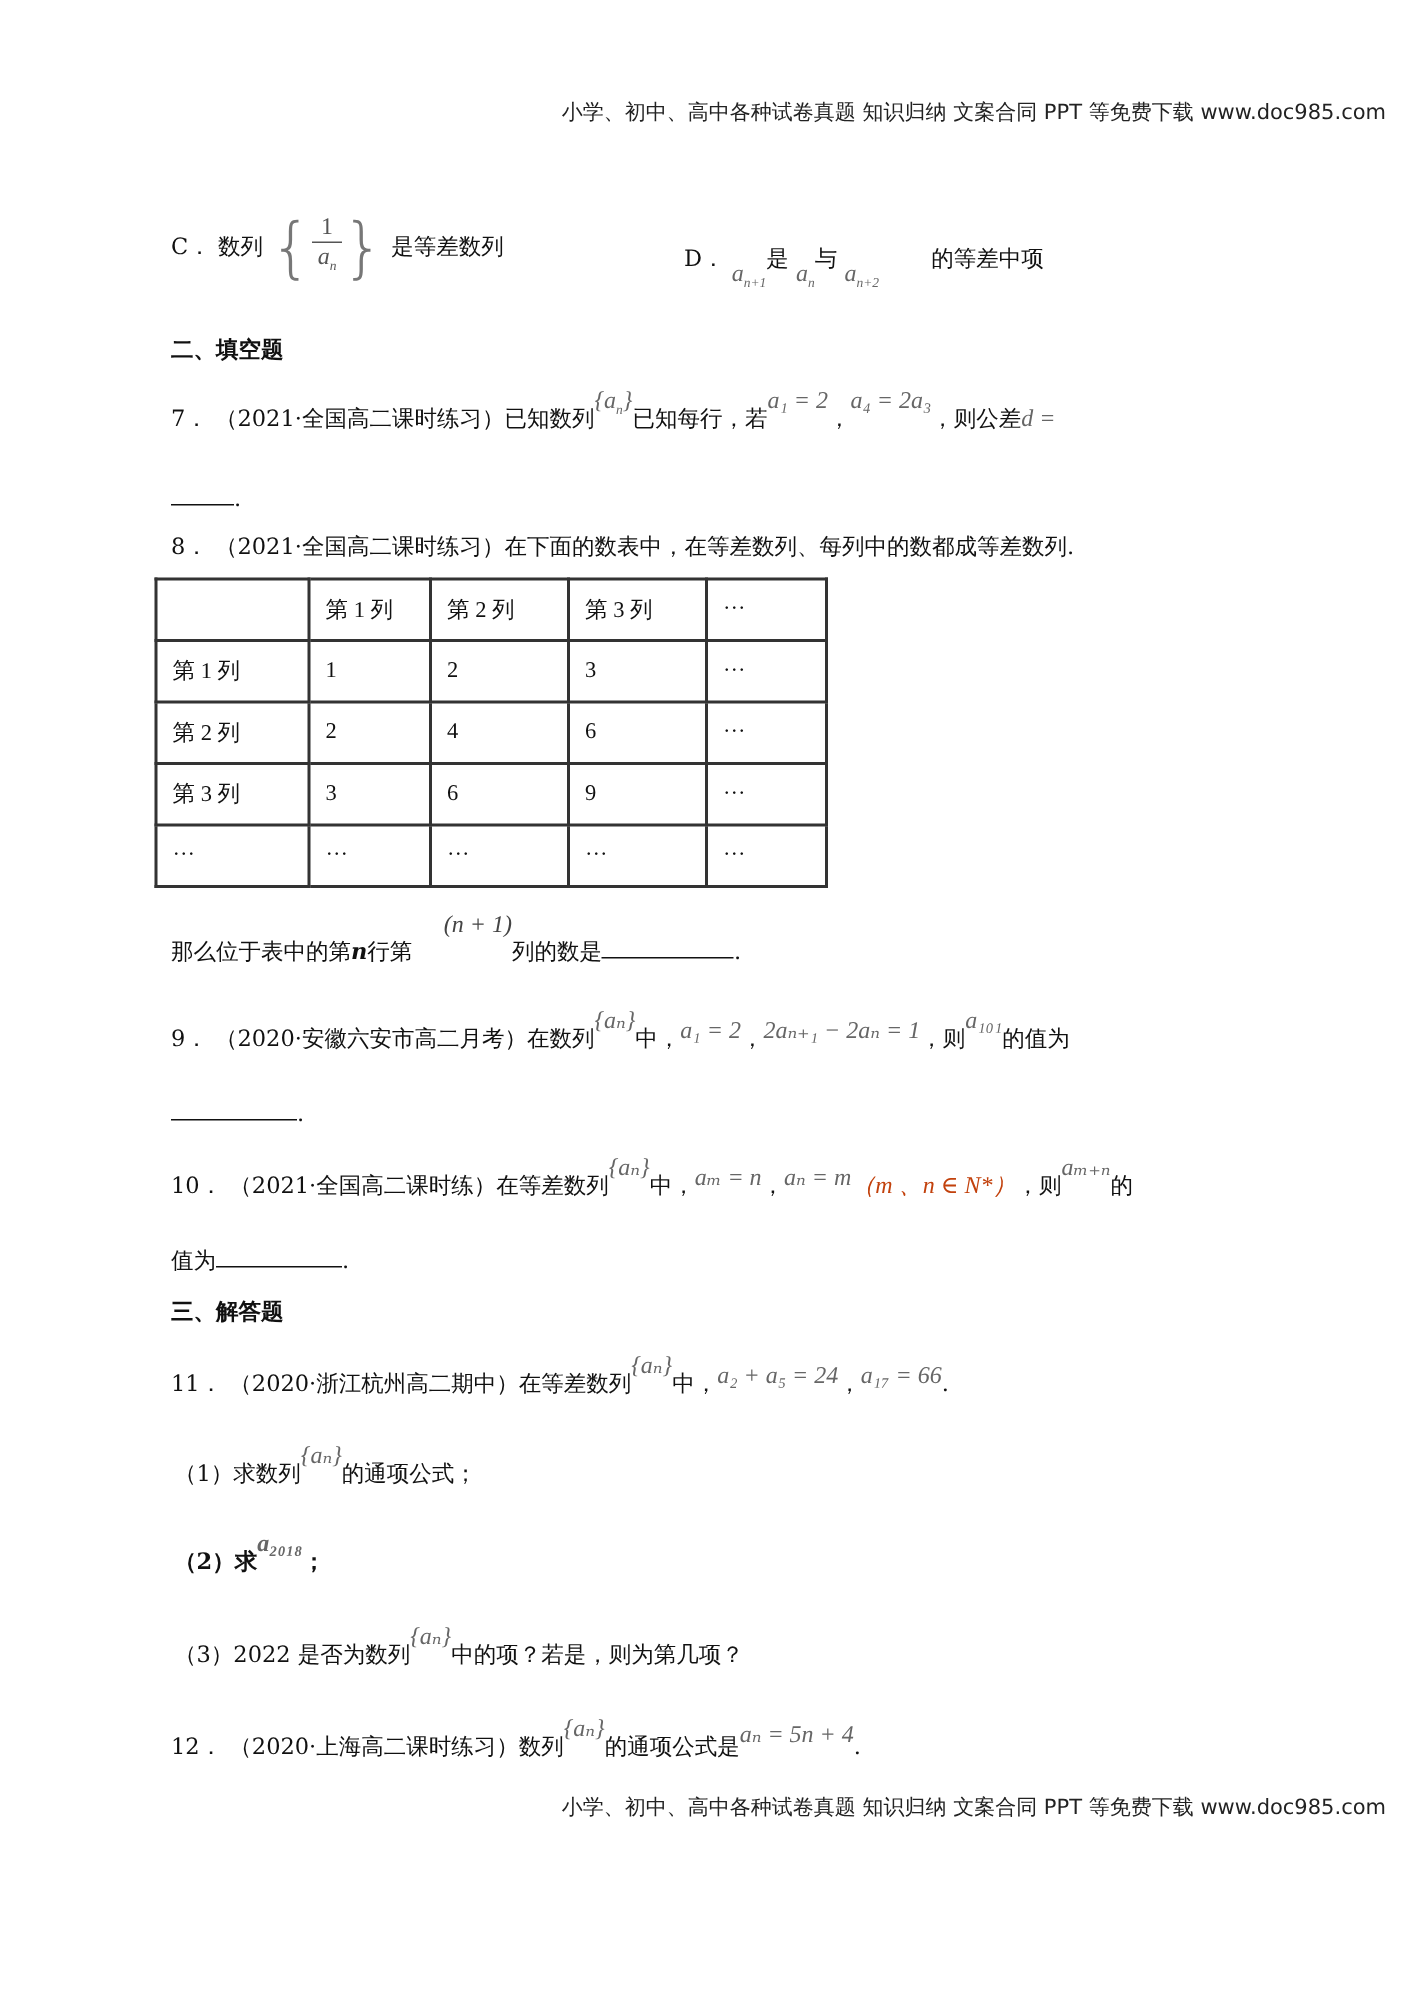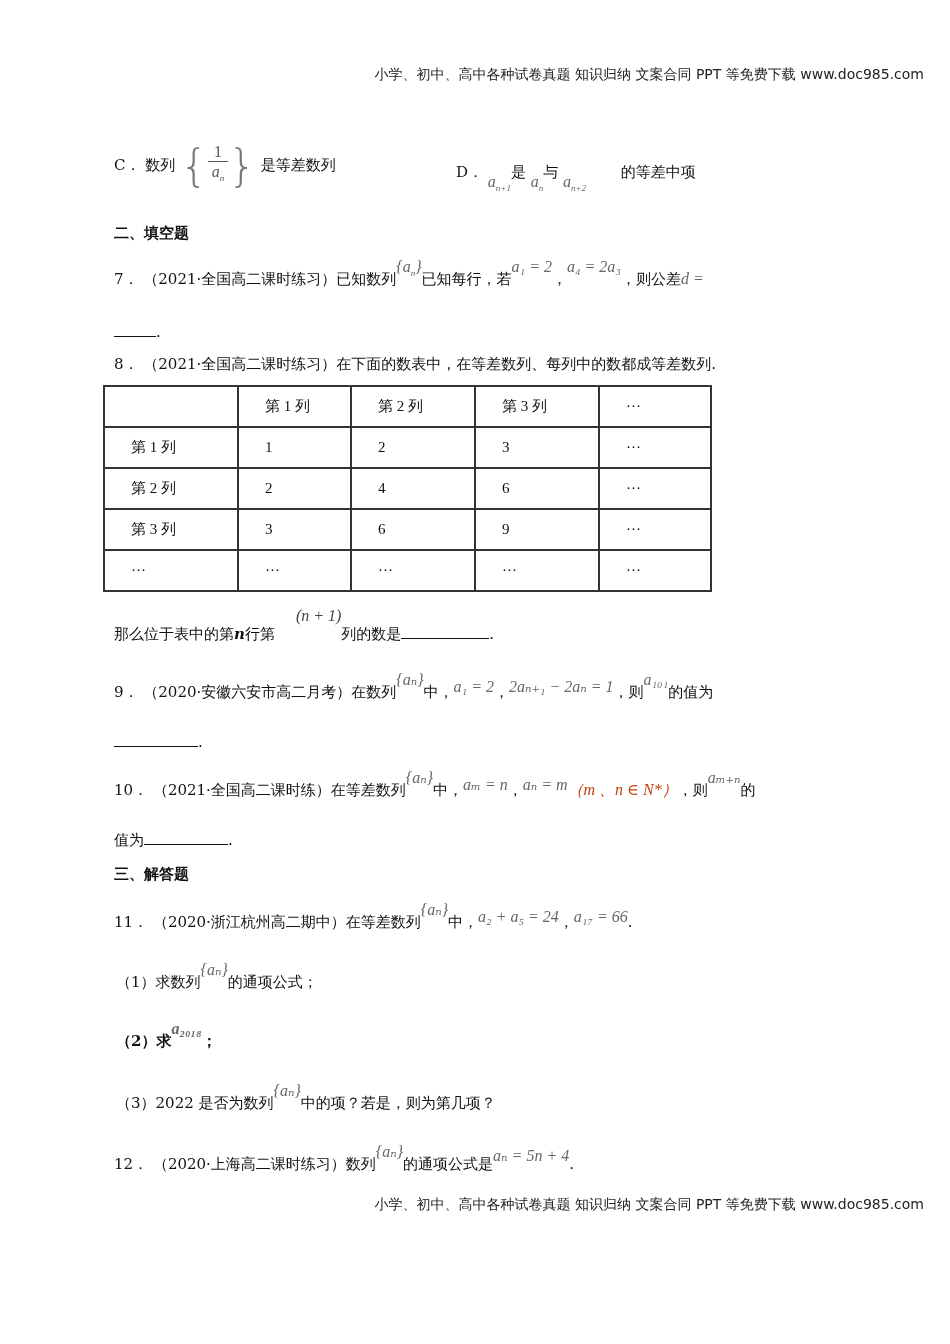--- a/index.html
+++ b/index.html
@@ -30,21 +30,21 @@
     .frac .num { font-size: 16px; line-height: 18px; }
     .frac .bar { width: 20px; border-top: 1px solid #555; }
     .frac .den { font-size: 16px; font-style: italic; line-height: 20px; }
     .brace { font-size: 44px; color: #777; font-weight: 200; vertical-align: middle; font-family: "DejaVu Sans", sans-serif; }
     table.grid {
       position: absolute; left: 103px; top: 385px;
       border-collapse: collapse; font-size: 15px;
       font-family: "Liberation Serif", "DejaVu Serif", serif;
     }
     table.grid td {
-      border: 2px solid #333; padding: 0 26px; height: 39px; vertical-align: middle;
+      border: 2px solid #333; padding: 0 10px; height: 39px; vertical-align: middle;
     }
   </style>
 </head>
 <body>
 
 <div class="abs banner" style="top:66px;">小学、初中、高中各种试卷真题 知识归纳 文案合同 PPT 等免费下载   www.doc985.com</div>
 
 <div class="abs line" style="left:114px; top:140px;">
   <span>C．</span>
   <span>数列</span>

